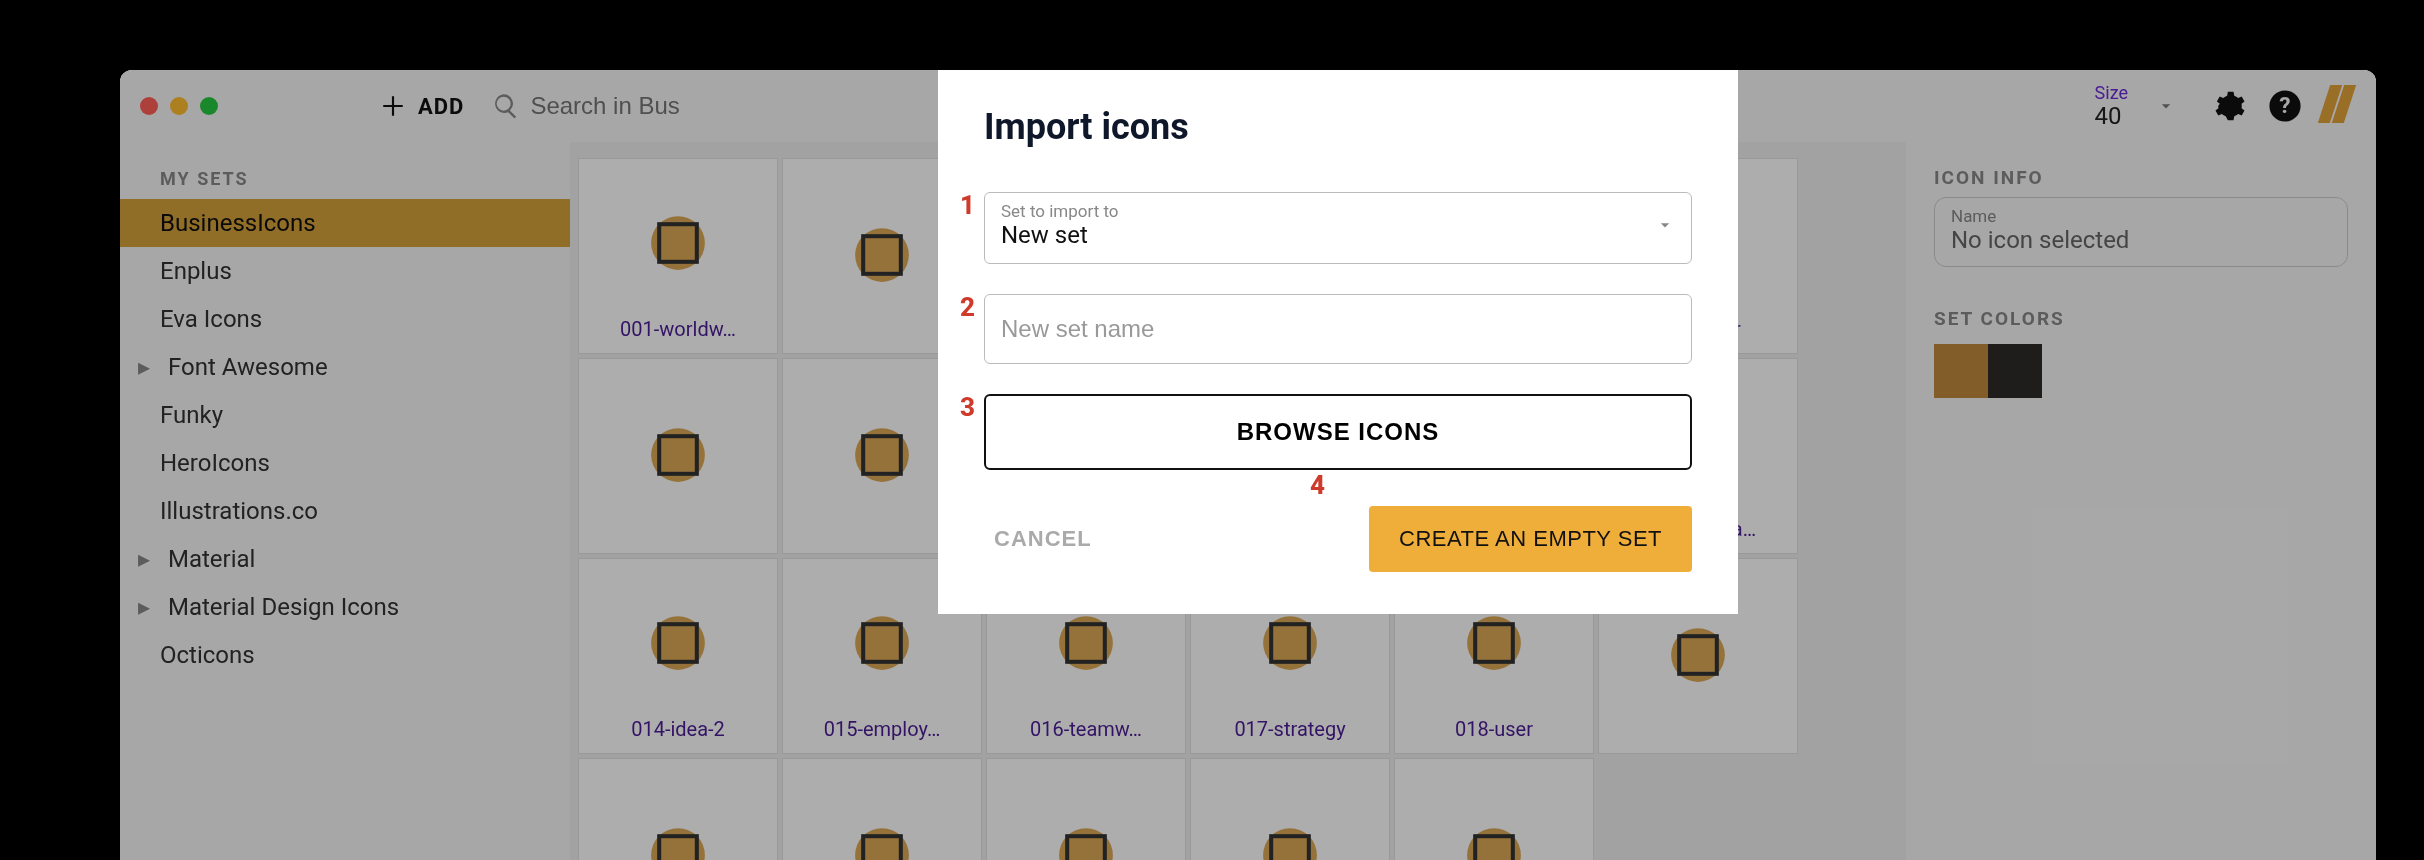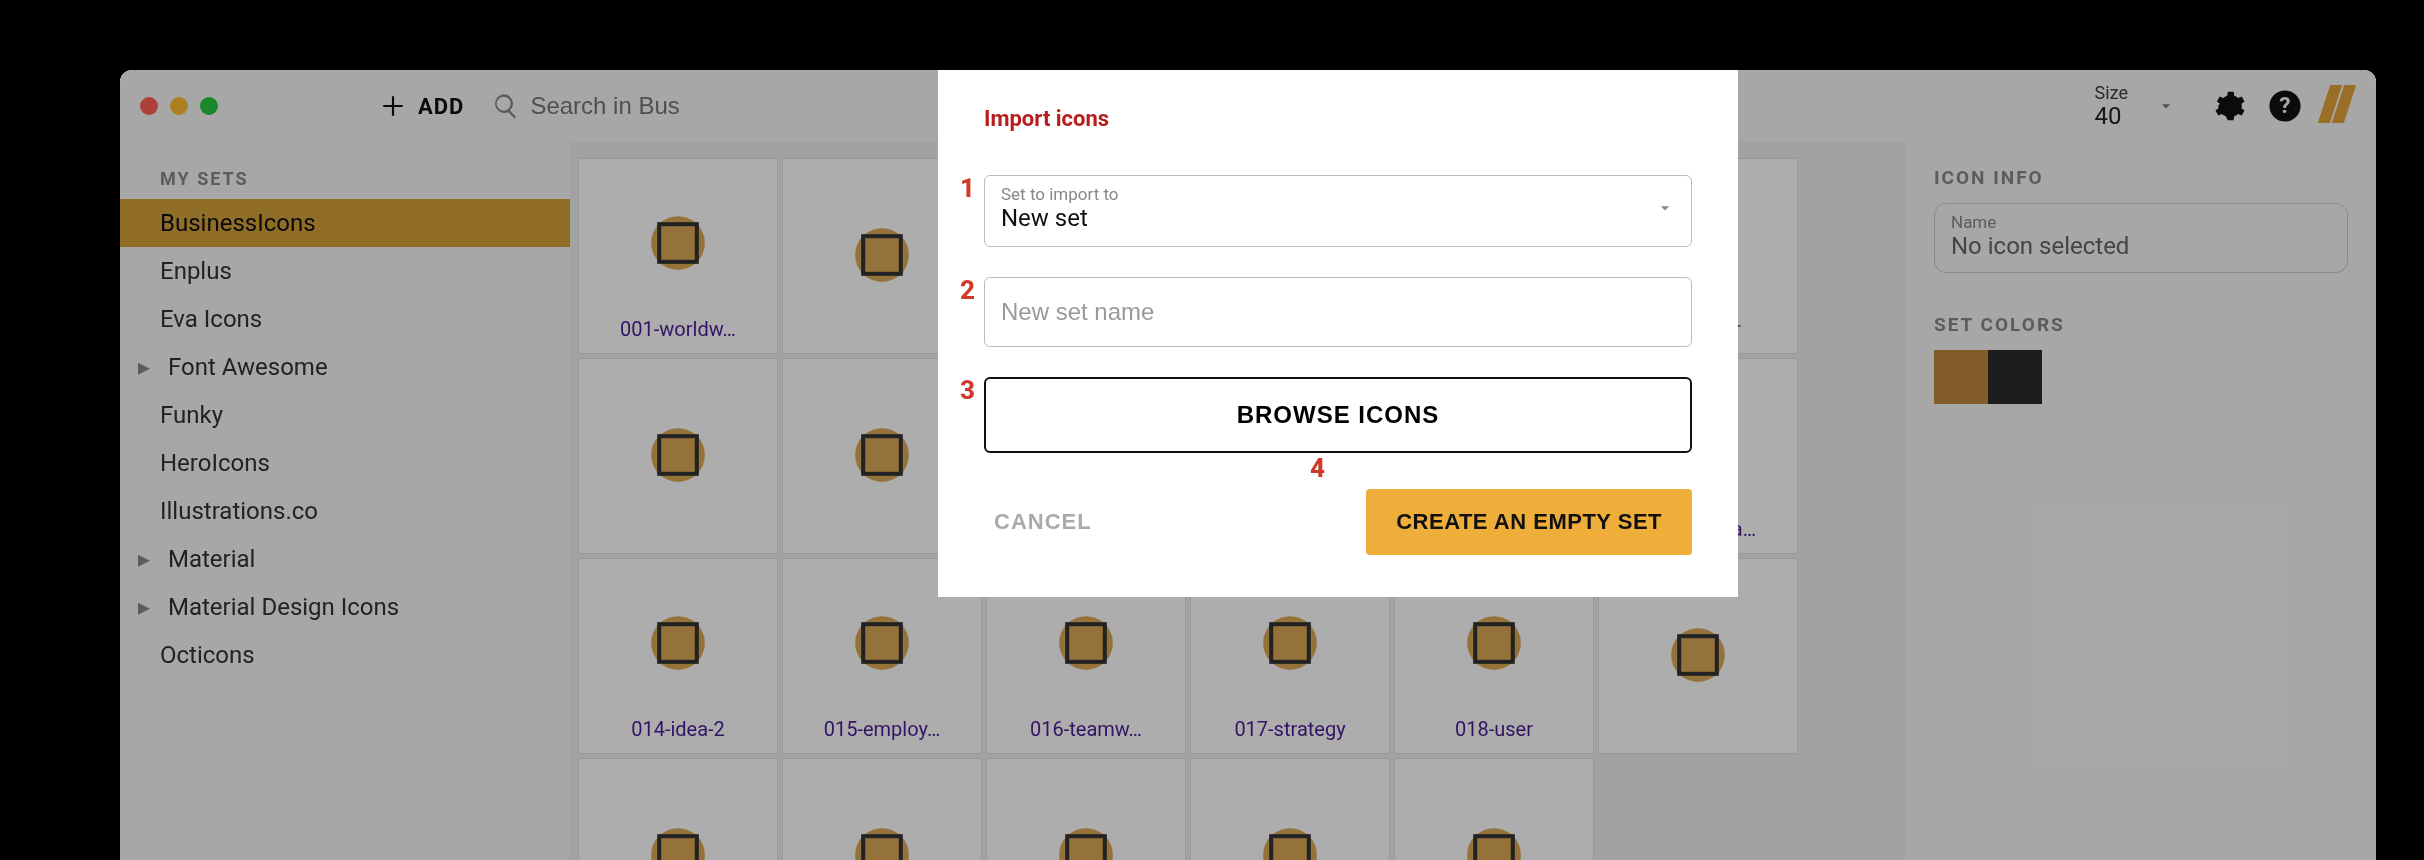--- a/index.html
+++ b/index.html
@@ -41,21 +41,21 @@
 .traffic { display:flex; gap:12px; margin-right:32px; margin-left:4px; }
 .dot { width:18px; height:18px; border-radius:50%; }
 .dot.r{background:#ff5f57;} .dot.y{background:#febc2e;} .dot.g{background:#28c840;}
 .add-btn { display:flex; align-items:center; gap:12px; font-weight:700; letter-spacing:1px; font-size:22px; color:#111; margin-right:28px; margin-left:130px; cursor:pointer;}
 .add-btn svg{width:26px;height:26px;}
 .search-wrap { display:flex; align-items:center; gap:10px; flex:1; color:#999; font-size:24px;}
 .search-wrap svg{width:28px;height:28px;fill:#888;}
 .search-input{ border:none; background:transparent; font-size:24px; color:#666; flex:1; outline:none;}
 .size-box{ display:flex; align-items:center; gap:28px; margin-left:20px; color:#555; cursor:pointer;}
 .size-box .col{display:flex;flex-direction:column;line-height:1.1;}
-.size-box .lbl{font-size:18px;color:#404040;}
+.size-box .lbl{font-size:18px;color:#6d28d9;}
 .size-box .val{font-size:24px;color:#222;}
 .size-box svg{width:20px;height:20px;fill:#777;}
 .tb-icons{display:flex;gap:22px;margin-left:36px;margin-right:20px;}
 .tb-icons .ic{width:34px;height:34px;cursor:pointer;}
 .tb-icons .ic svg{width:100%;height:100%;fill:#111;}
 .brand{margin-left:auto;margin-right:10px;}
 .brand .stripe{width:12px;height:38px;background:#e2a238;transform:skewX(-18deg);display:inline-block;margin-left:2px;}
 
 .main{display:flex;height:calc(100% - 72px);}
 .sidebar{width:450px;background:#f7f7f7;padding-top:12px;overflow:hidden;}
@@ -63,45 +63,45 @@
 .sb-item{display:flex;align-items:center;gap:10px;padding:10px 28px 10px 40px;font-size:24px;color:#333;cursor:pointer;white-space:nowrap;}
 .sb-item.active{background:#d6a23c;color:#101010;}
 .sb-item .chev{width:16px;display:inline-flex;justify-content:center;color:#888;margin-left:-24px;margin-right:6px;}
 .grid-wrap{flex:1;background:#efefef;overflow:hidden;padding:16px 8px;}
 .grid{display:grid;grid-template-columns:repeat(6,200px);gap:4px 4px;justify-content:start;}
 .card{width:200px;height:196px;background:#fff;border:1px solid #e2e2e2;display:flex;flex-direction:column;align-items:center;justify-content:flex-end;padding:10px 6px 12px 6px;cursor:pointer;}
 .card .thumb{flex:1;display:flex;align-items:center;justify-content:center;}
 .card .thumb svg{width:86px;height:86px;}
 .card .cap{font-size:20px;color:#4c1d95;max-width:100%;white-space:nowrap;overflow:hidden;text-overflow:ellipsis;text-align:center;}
 .inspector{width:470px;background:#f7f7f7;padding:24px 28px;}
-.ins-title{font-size:19px;font-weight:700;letter-spacing:2px;color:#888;margin-bottom:14px;}
+.ins-title{font-size:19px;font-weight:700;letter-spacing:2px;color:#888;margin-bottom:8px;}
 .name-box{border:1px solid #ccc;border-radius:12px;padding:8px 16px 12px 16px;background:#f7f7f7;}
 .name-box .lbl{font-size:17px;color:#888;}
 .name-box .val{font-size:24px;color:#666;}
 .ins-sub{font-size:19px;font-weight:700;letter-spacing:2px;color:#888;margin-top:40px;margin-bottom:14px;}
 .swatches{display:flex;gap:0;}
 .sw{width:54px;height:54px;}
 
 .modal{position:absolute;left:818px;top:0;width:800px;background:#fff;z-index:10;box-shadow:none;border-radius:0;}
 .modal-inner{padding:36px 46px 42px 46px;}
-.modal-title{font-size:22px;font-weight:700;color:#b91c1c;margin-bottom:44px;}
+.modal-title{font-size:36px;font-weight:700;color:#0f172a;margin-bottom:44px;}
 .mrow{position:relative;margin-bottom:30px;}
 .num{position:absolute;left:-24px;top:-2px;font-size:26px;font-weight:800;color:#cf3a2b;}
 .field{border:1px solid #bbb;border-radius:6px;padding:8px 16px 14px 16px;display:flex;align-items:center;justify-content:space-between;cursor:pointer;}
 .field .col{display:flex;flex-direction:column;}
 .field .fl{font-size:17px;color:#888;}
 .field .fv{font-size:24px;color:#111;}
 .field svg{width:20px;height:20px;fill:#888;}
 .text-input{width:100%;border:1px solid #bbb;border-radius:6px;padding:20px 16px;font-size:24px;color:#111;outline:none;}
 .text-input::placeholder{color:#999;}
 .browse-btn{width:100%;border:2px solid #111;border-radius:6px;background:#fff;padding:22px 0;font-size:24px;font-weight:700;letter-spacing:1px;cursor:pointer;}
 .actions{display:flex;align-items:center;justify-content:flex-end;gap:36px;margin-top:36px;position:relative;}
 .actions .num4{position:absolute;left:326px;top:-36px;font-size:26px;font-weight:800;color:#cf3a2b;}
 .cancel{color:#aaa;font-size:22px;font-weight:700;letter-spacing:1px;cursor:pointer;background:none;border:none;margin-right:auto;margin-left:10px;}
-.create{background:#efad3a;color:#111;font-size:22px;font-weight:700;letter-spacing:0.5px;border:none;border-radius:4px;padding:20px 30px;cursor:pointer;}
+.create{background:#efad3a;color:#111;font-size:22px;font-weight:400;letter-spacing:0.5px;border:none;border-radius:4px;padding:20px 30px;cursor:pointer;}
 </style>
 </head>
 <body>
 
 <div class="window">
 
   <div class="titlebar">
     <div class="traffic">
       <div class="dot r"></div>
       <div class="dot y"></div>

